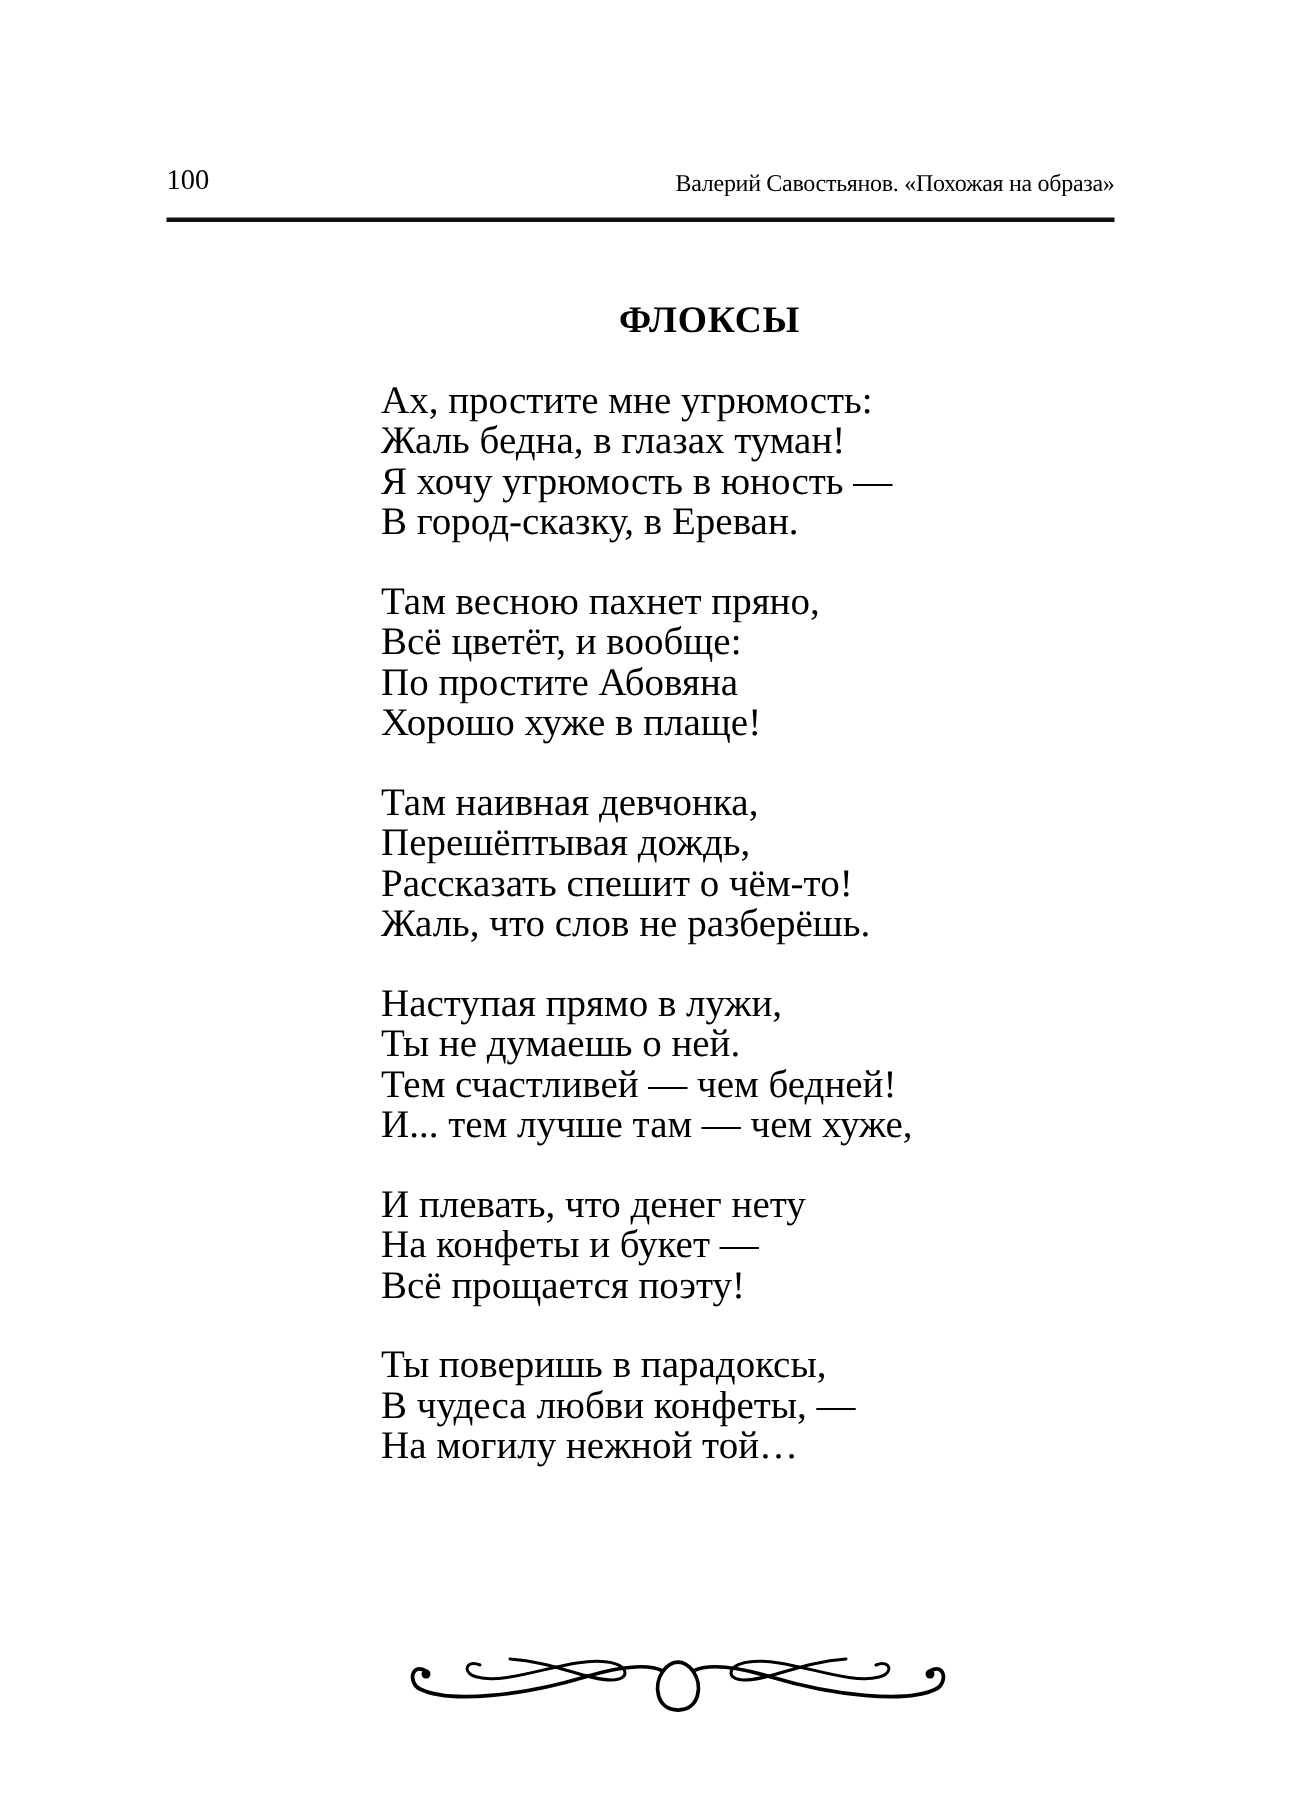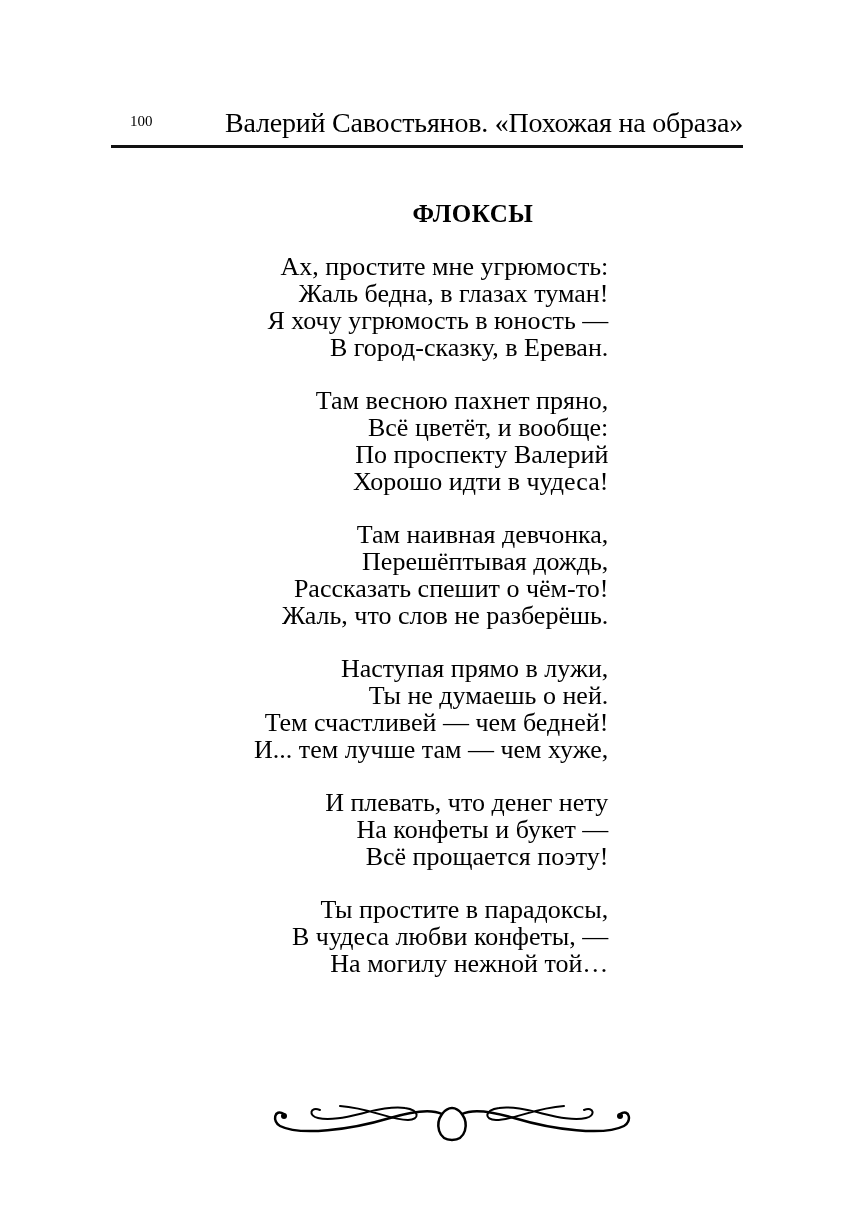--- a/index.html
+++ b/index.html
@@ -1,24 +1,24 @@
 <!DOCTYPE html>
 <html><head>
 <meta charset="utf-8">
 <style>
   html, body { margin: 0; padding: 0; background: #ffffff; }
   body { width: 866px; height: 1213px; position: relative; overflow: hidden; font-family: "Liberation Serif", serif; color: #000; }
   .header { position: absolute; left: 111px; top: 107px; width: 632px; height: 30px; }
-  .page-num { position: absolute; left: 0; top: 0; font-size: 15px; line-height: 28px; margin-left: 19px; }
-  .running-title { position: absolute; right: 0; top: 2px; font-size: 28px; line-height: 28px; letter-spacing: -0.2px; }
+  .page-num { position: absolute; left: 0; top: 0; font-size: 19px; line-height: 28px; }
+  .running-title { position: absolute; right: 0; top: 2px; font-size: 16px; line-height: 28px; letter-spacing: -0.2px; }
   .rule { position: absolute; left: 111px; top: 145px; width: 632px; height: 3px; background: #111; }
   .title { position: absolute; left: 0; width: 866px; top: 198px; text-align: center; font-weight: bold; font-size: 25px; line-height: 32px; letter-spacing: 0.5px; margin-left: 40px; }
   .poem { position: absolute; left: 254px; top: 253px; font-size: 26px; line-height: 27px; }
   .stanza { margin-bottom: 26px; }
-  .line { white-space: nowrap; text-align: right; }
+  .line { white-space: nowrap; }
   .ornament { position: absolute; left: 270px; top: 1090px; width: 364px; height: 60px; }
 </style>
 </head>
 <body>
 
 <div class="header">
   <span class="page-num">100</span>
   <span class="running-title">Валерий Савостьянов. «Похожая на образа»</span>
 </div>
 <div class="rule"></div>
@@ -28,42 +28,42 @@
 <div class="poem">
   <div class="stanza">
     <div class="line">Ах, простите мне угрюмость:</div>
     <div class="line">Жаль бедна, в глазах туман!</div>
     <div class="line">Я хочу угрюмость в юность —</div>
     <div class="line">В город-сказку, в Ереван.</div>
   </div>
   <div class="stanza">
     <div class="line">Там весною пахнет пряно,</div>
     <div class="line">Всё цветёт, и вообще:</div>
-    <div class="line">По проспекту Валерий</div>
-    <div class="line">Хорошо идти в чудеса!</div>
+    <div class="line">По простите Абовяна</div>
+    <div class="line">Хорошо хуже в плаще!</div>
   </div>
   <div class="stanza">
     <div class="line">Там наивная девчонка,</div>
     <div class="line">Перешёптывая дождь,</div>
     <div class="line">Рассказать спешит о чём-то!</div>
     <div class="line">Жаль, что слов не разберёшь.</div>
   </div>
   <div class="stanza">
     <div class="line">Наступая прямо в лужи,</div>
     <div class="line">Ты не думаешь о ней.</div>
     <div class="line">Тем счастливей — чем бедней!</div>
     <div class="line">И... тем лучше там — чем хуже,</div>
   </div>
   <div class="stanza">
     <div class="line">И плевать, что денег нету</div>
     <div class="line">На конфеты и букет —</div>
     <div class="line">Всё прощается поэту!</div>
   </div>
   <div class="stanza">
-    <div class="line">Ты простите в парадоксы,</div>
+    <div class="line">Ты поверишь в парадоксы,</div>
     <div class="line">В чудеса любви конфеты, —</div>
     <div class="line">На могилу нежной той…</div>
   </div>
 </div>
 
 <svg class="ornament" viewBox="0 0 364 60" fill="none" stroke="#000" stroke-linecap="round">
 
   <path d="M14 24 C4 18 2 32 10 36 C30 46 80 40 120 28 C140 22 160 18 172 24" stroke-width="2.5"></path>
   <circle cx="14" cy="26" r="3" fill="#000" stroke="none"></circle>
 

